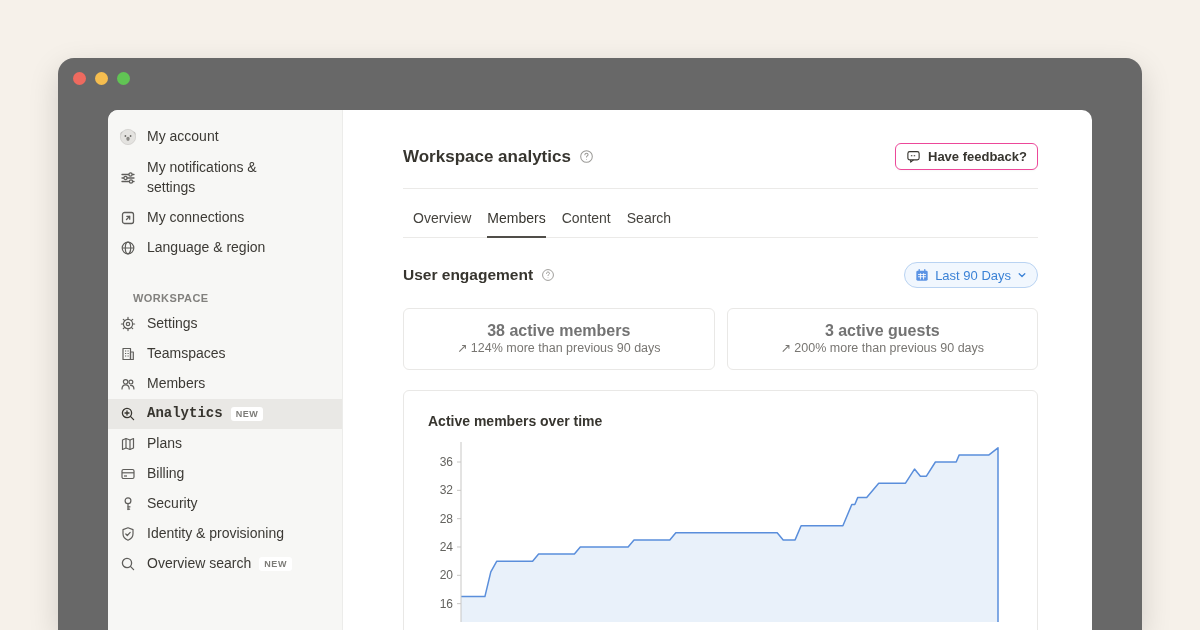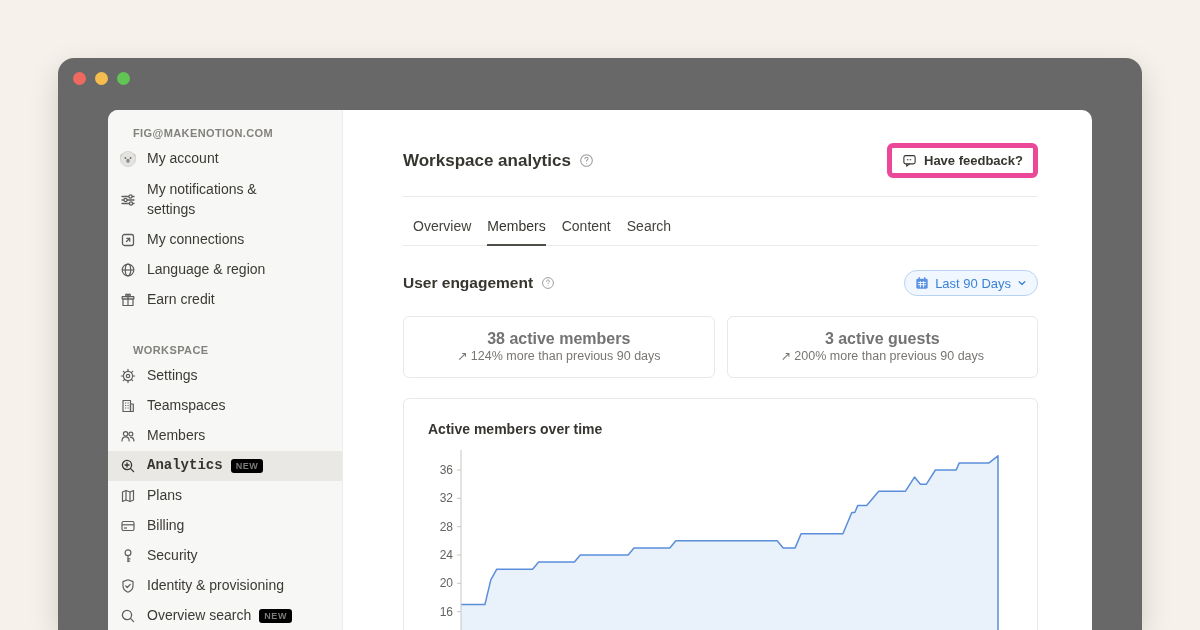--- a/index.html
+++ b/index.html
@@ -38,33 +38,33 @@
     min-height:30px; display:flex; align-items:center;
     padding:2px 12px 2px 11px; cursor:pointer; color:#3c3a35;
   }
   .srow.selected { background:#e9e8e5; }
   .srow.selected .slabel { font-weight:700; color:#37352f;font-family:Liberation Mono, monospace; }
   .sicon { width:18px; min-width:18px; height:18px; margin-right:10px;
     display:flex; align-items:center; justify-content:center; color:#5f5e5b; }
   .sicon svg { display:block; }
   .slabel { line-height:1.4; max-width:150px; }
   .new-badge {
-    margin-left:8px; background:#000000; color:#7d7c78; font-size:9px; font-weight:600;
+    margin-left:8px; background:#ffffff; color:#7d7c78; font-size:9px; font-weight:600;
     letter-spacing:.6px; padding:2px 5px; border-radius:3px; white-space:nowrap;
   }
 
   
   .main { flex:1; padding:0 64px 0 60px; }
   .main-header { margin-top:33px; display:flex; align-items:center; justify-content:space-between;gap:40px; }
   .title-wrap { display:flex; align-items:center; gap:8px; }
   .page-title { font-size:17px; font-weight:700; color:#37352f; }
   .help { color:#9b9a97; display:flex; }
   .feedback-btn {
     display:flex; align-items:flex-start; gap:7px; background:#fff;
-    border:5px solid #ec4899; border-radius:6px; padding:5px 10px;
+    border:1px solid #ec4899; border-radius:6px; padding:5px 10px;
     font-size:13px; font-weight:700; color:#37352f; cursor:pointer;
     box-shadow:0 1px 2px rgba(0,0,0,.03);
   }
   .divider { height:1px; background:#ebeae8; margin-top:18px; }
   .tabs { display:flex; gap:16px; margin-top:21px; padding-left:10px; border-bottom:1px solid #ebeae8; }
   .tab { padding-bottom:10px; font-size:14px; color:#45433e; cursor:pointer;
     border-bottom:2px solid transparent; margin-bottom:-1px; }
   .tab.active { border-bottom-color:#504e49; color:#37352f; }
 
   .engagement-header { margin-top:24px; display:flex; align-items:center; justify-content:space-between; }
@@ -96,21 +96,20 @@
 <div class="window">
   <div class="traffic">
     <div class="dot red"></div>
     <div class="dot yellow"></div>
     <div class="dot green"></div>
   </div>
 
   <div class="modal">
 
     <div class="sidebar">
-      <div class="sec-header">FIG@MAKENOTION.COM</div>
 
       <div class="srow">
         <span class="sicon">
           <svg width="18" height="18" viewBox="0 0 18 18">
             <circle cx="4" cy="6" r="2.6" fill="#b9b8b5"></circle>
               <circle cx="14" cy="6" r="2.6" fill="#b9b8b5"></circle>
             <circle cx="9" cy="9" r="7.6" fill="#e4e3e0" stroke="#cfcecb" stroke-width="0.8"></circle>
             <circle cx="6.4" cy="8" r="0.9" fill="#6b6a66"></circle>
               <circle cx="11.6" cy="8" r="0.9" fill="#6b6a66"></circle>
             <ellipse cx="9" cy="10.8" rx="1.7" ry="2.1" fill="#8a8985"></ellipse>
@@ -147,31 +146,20 @@
         <span class="sicon">
           <svg width="16" height="16" viewBox="0 0 16 16" fill="none" stroke="currentColor" stroke-width="1.2">
             <circle cx="8" cy="8" r="5.8"></circle>
               <ellipse cx="8" cy="8" rx="2.7" ry="5.8"></ellipse>
               <line x1="2.2" y1="8" x2="13.8" y2="8"></line>
           </svg>
         </span>
         <span class="slabel">Language &amp; region</span>
       </div>
 
-      <div class="srow">
-        <span class="sicon">
-          <svg width="16" height="16" viewBox="0 0 16 16" fill="none" stroke="currentColor" stroke-width="1.2" stroke-linejoin="round">
-            <rect x="3" y="7" width="10" height="6.5"></rect>
-              <rect x="2.2" y="4.6" width="11.6" height="2.4"></rect>
-            <line x1="8" y1="4.6" x2="8" y2="13.5"></line>
-            <path d="M8 4.6 C5.6 4.6 4.8 2 6.6 2.1 C8 2.2 8 4.6 8 4.6 Z M8 4.6 C10.4 4.6 11.2 2 9.4 2.1 C8 2.2 8 4.6 8 4.6 Z"></path>
-          </svg>
-        </span>
-        <span class="slabel">Earn credit</span>
-      </div>
 
       <div class="sec-header workspace">WORKSPACE</div>
 
       <div class="srow">
         <span class="sicon">
           <svg width="16" height="16" viewBox="0 0 16 16" fill="none" stroke="currentColor" stroke-width="1.2" stroke-linecap="round">
             <circle cx="8" cy="8" r="4.6"></circle>
               <circle cx="8" cy="8" r="1.7"></circle>
             <path d="M8 1.4 V3.4 M8 12.6 V14.6 M1.4 8 H3.4 M12.6 8 H14.6 M3.3 3.3 L4.7 4.7 M11.3 11.3 L12.7 12.7 M12.7 3.3 L11.3 4.7 M4.7 11.3 L3.3 12.7"></path>
           </svg>

